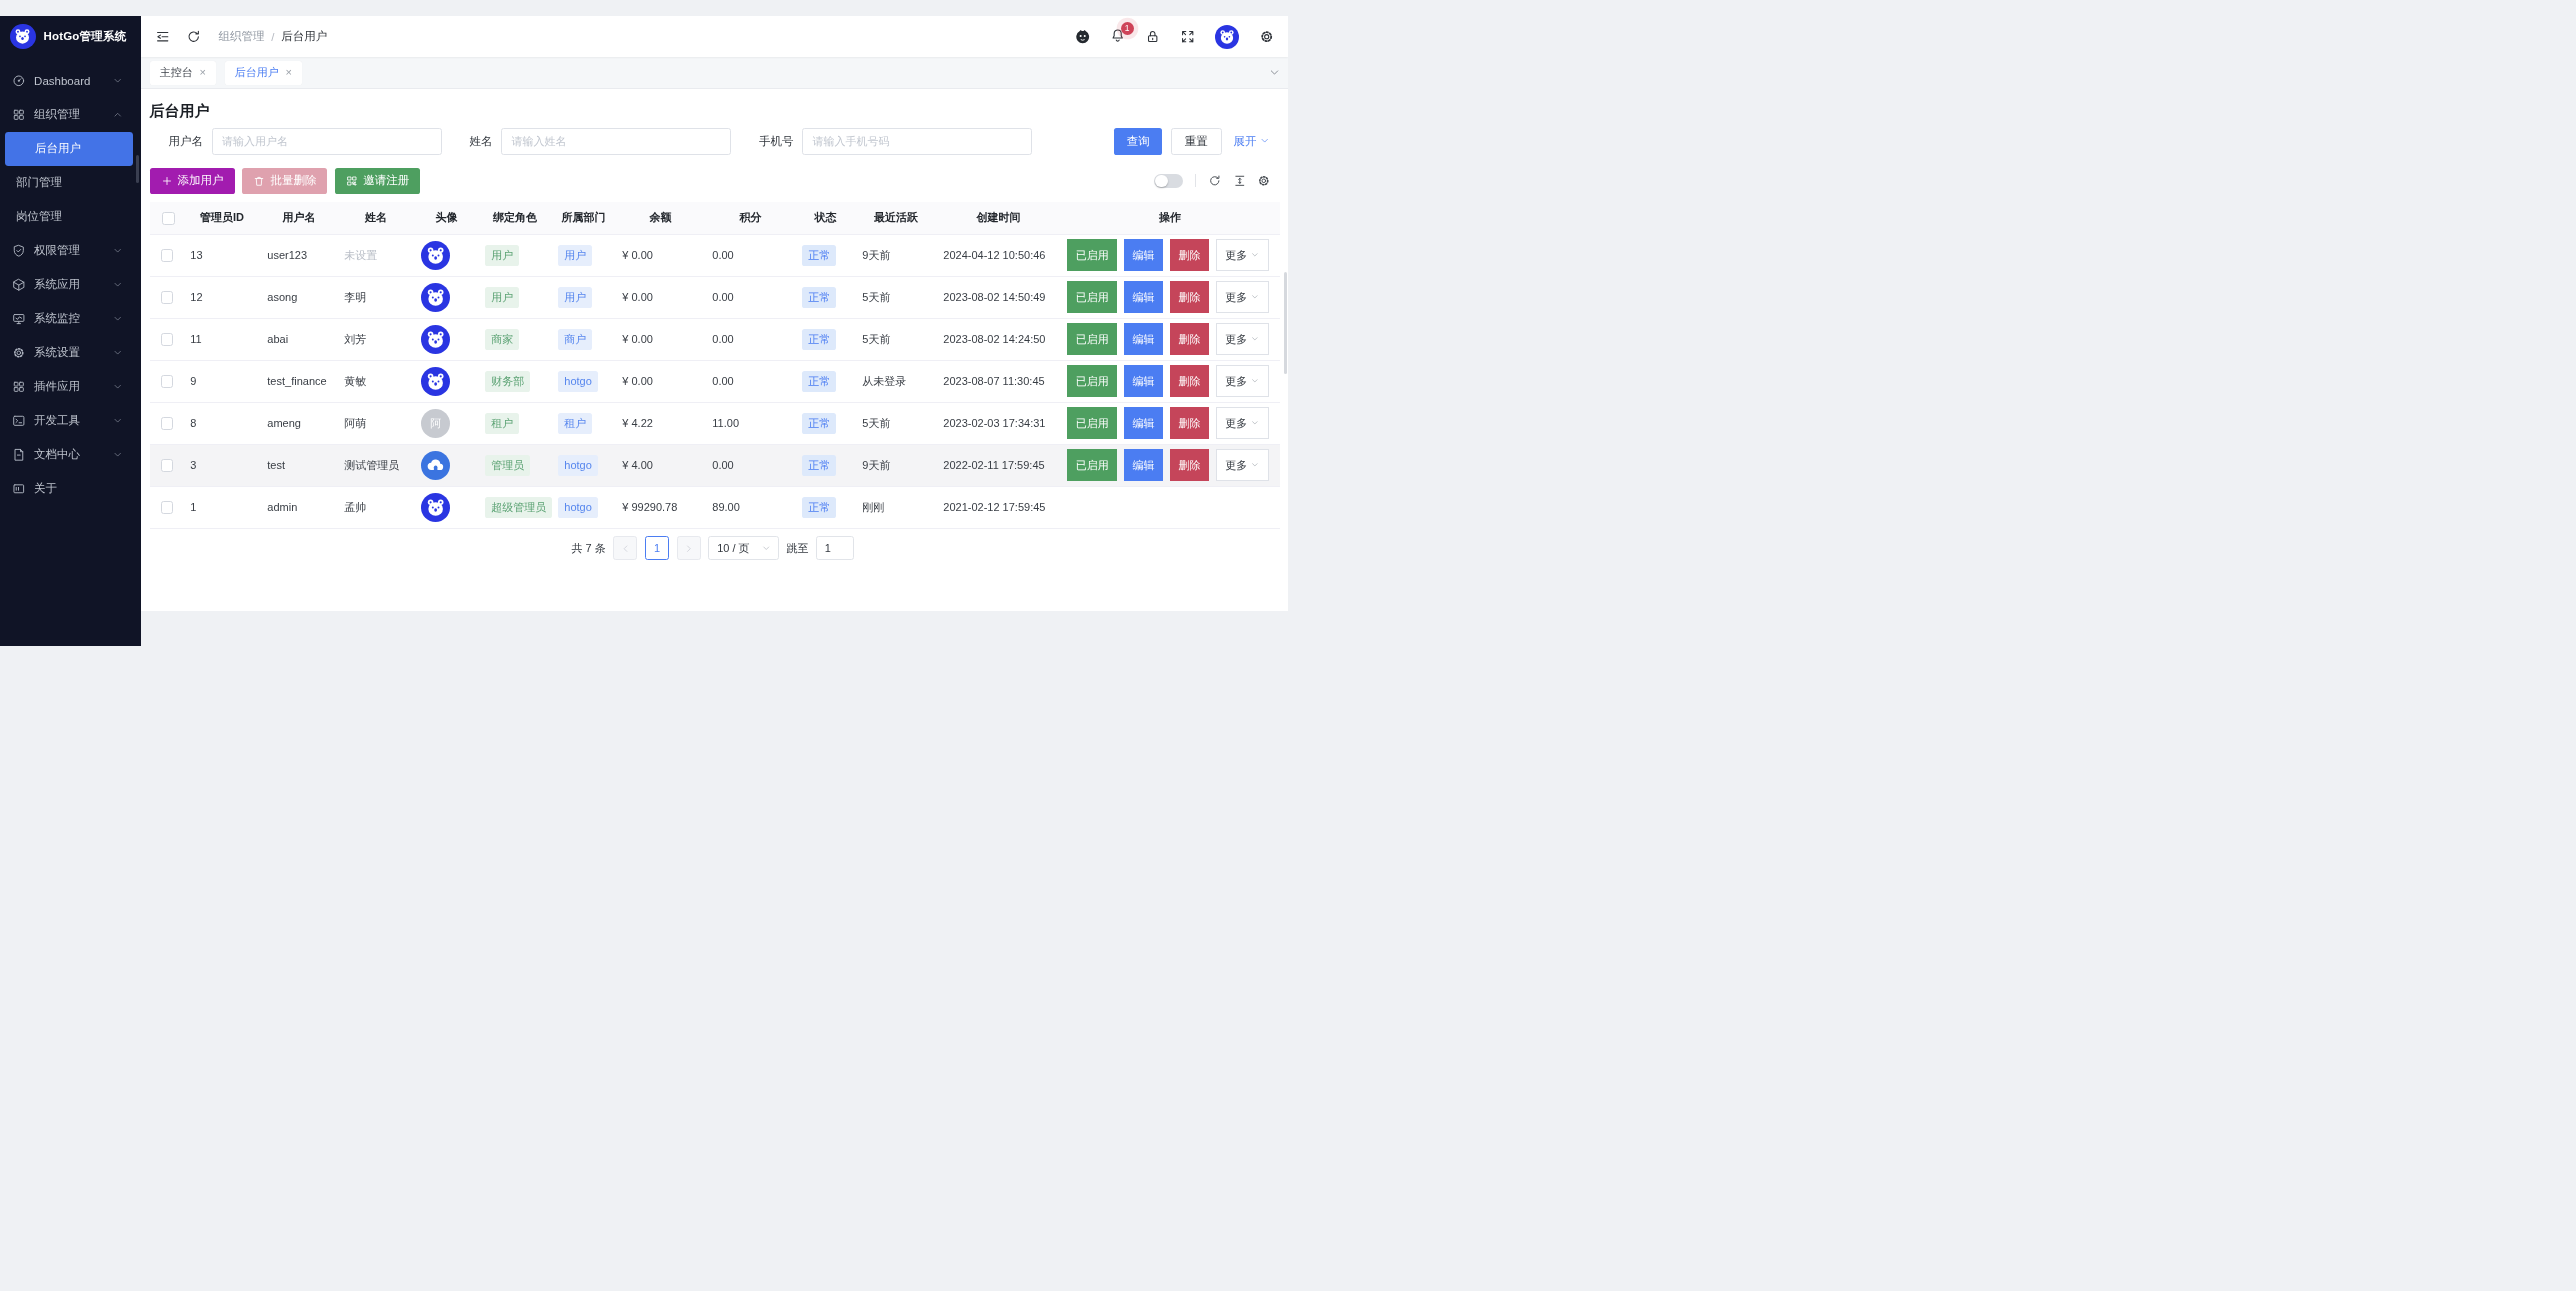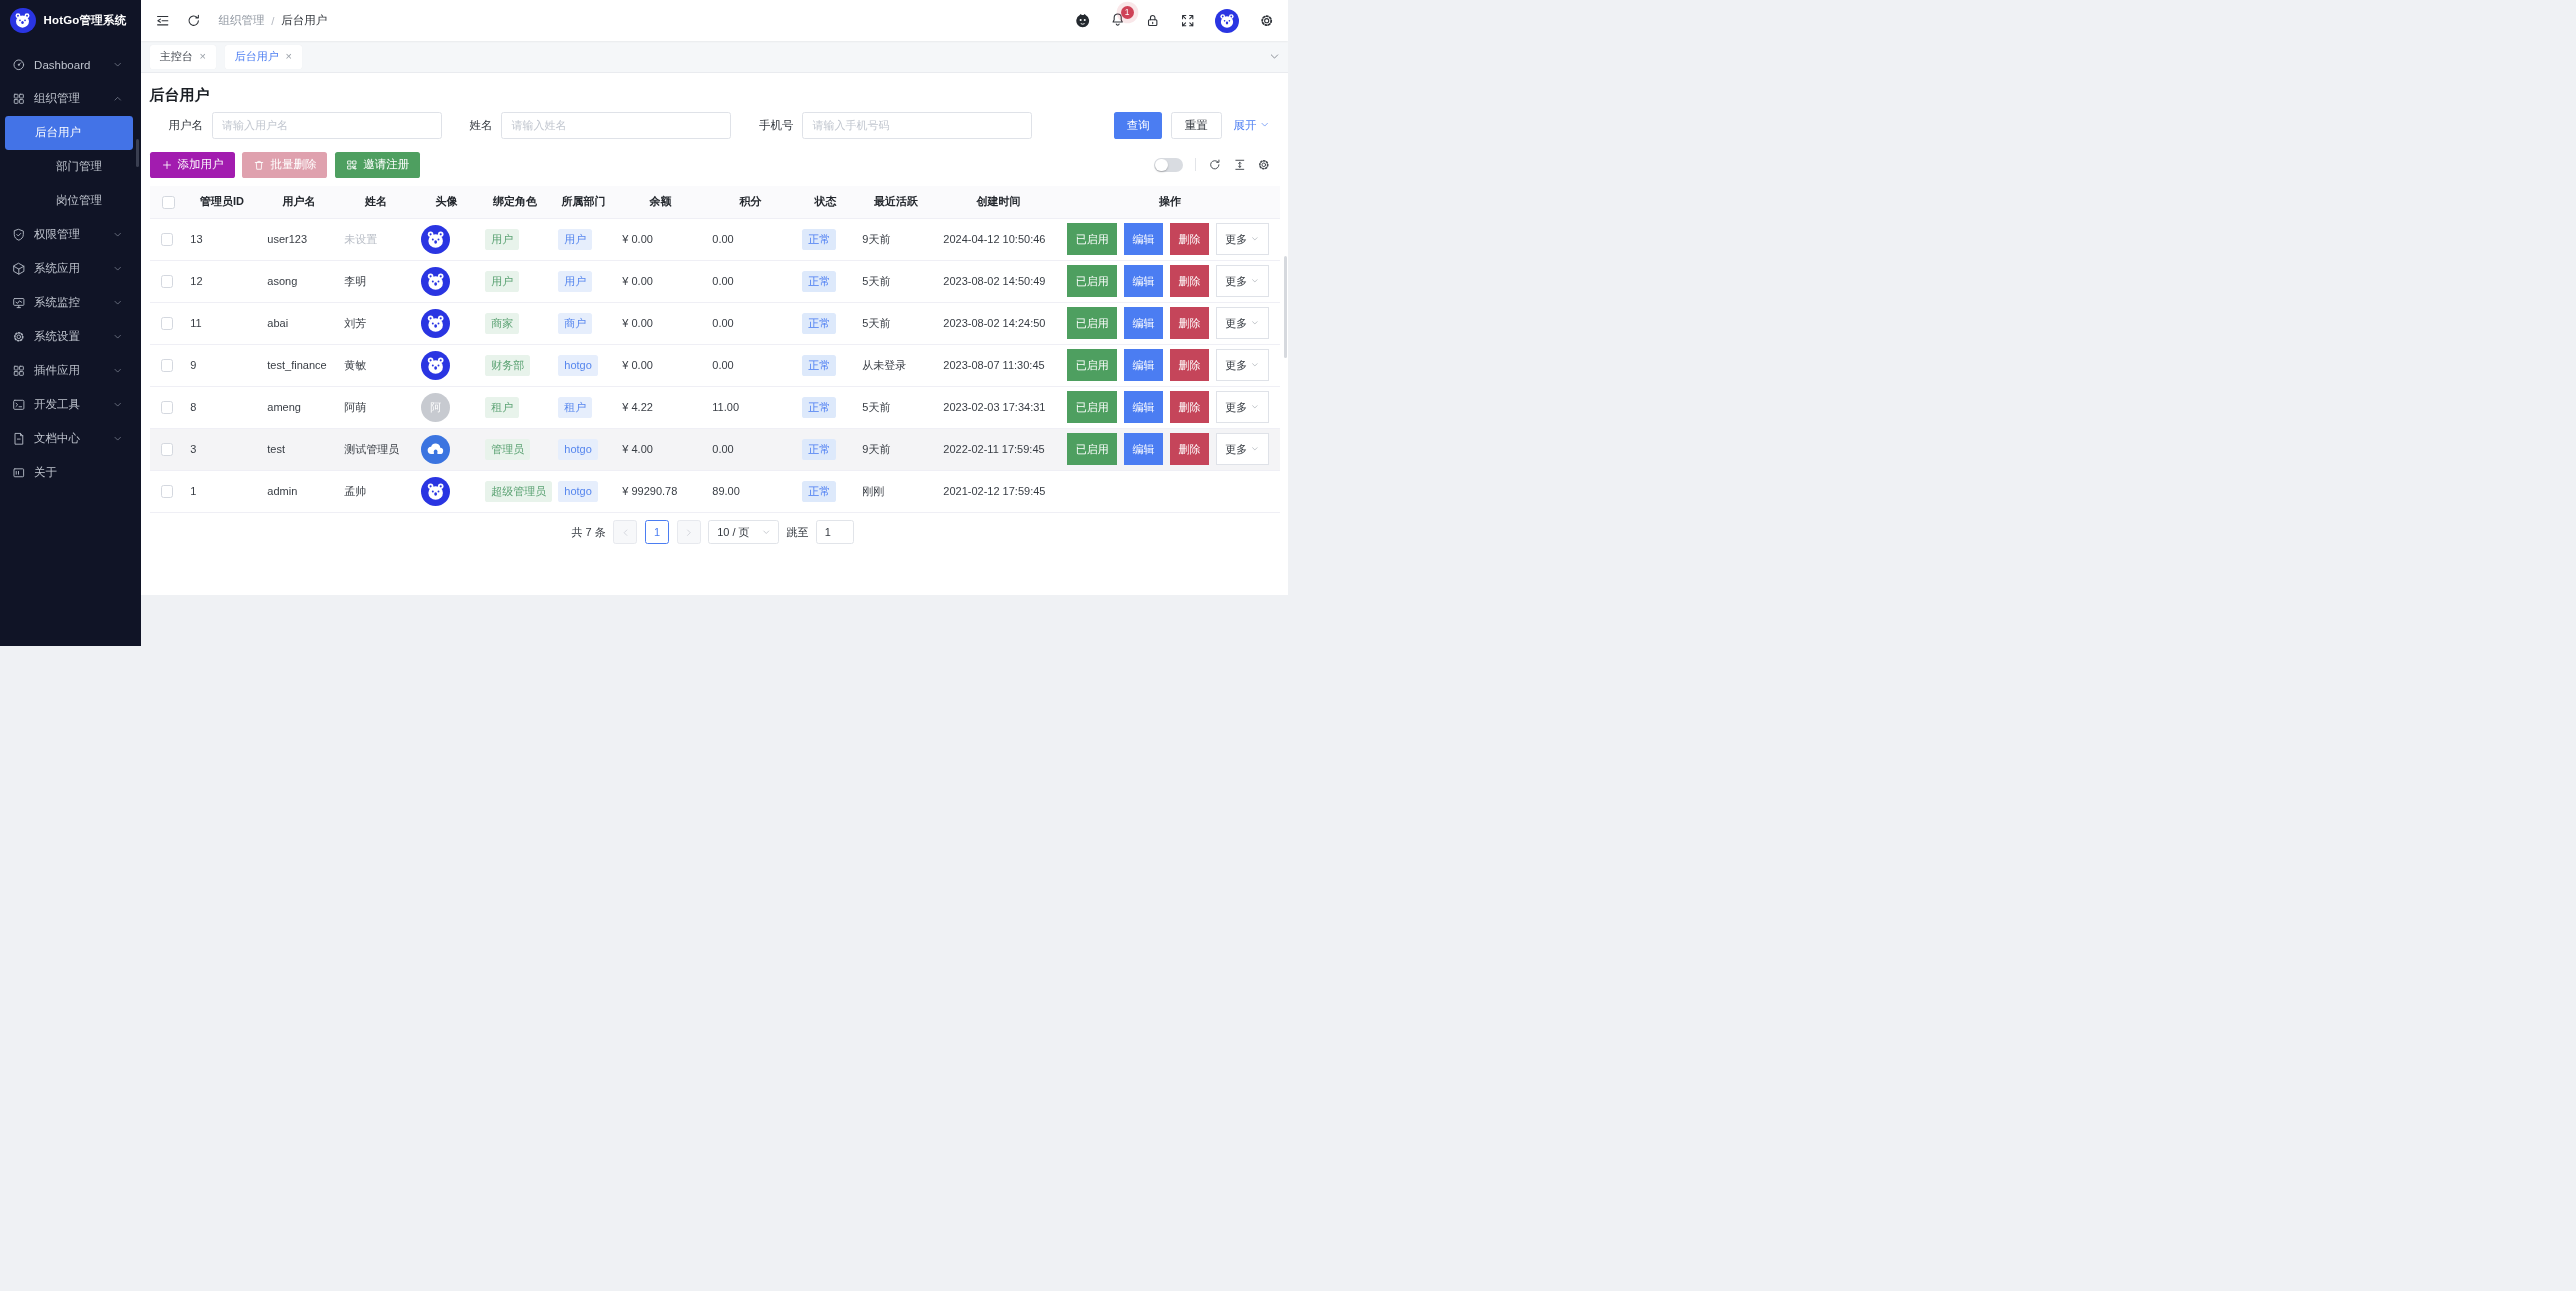--- a/index.html
+++ b/index.html
@@ -1,35 +1,35 @@
 <!DOCTYPE html>
 <html style="font-size:13.6px"><head>
 <meta charset="utf-8">
 <style>
   * { box-sizing: border-box; margin: 0; padding: 0; }
   html,body { width:1288px; height:646px; overflow:hidden; }
   body { font-family: "Liberation Sans", "DejaVu Sans", sans-serif; font-size:11px; color:#33383f; background:#eff1f4; }
-  .app { position:relative; width:1288px; height:646px; display:flex; }
+  .app { position:relative; width:1288px; height:646px; display:flex;margin-top:16px; }
   .icon { display:inline-flex; align-items:center; justify-content:center; line-height:0; }
   .icon svg { display:block; }
 
   
   .sidebar { width:141px; height:100%; background:#101426; flex:0 0 141px; position:relative; z-index:5; }
   .logo-row { height:41px; display:flex; align-items:center; padding-left:10.2px; gap:7.7px; }
   .logo-badge { width:25.6px; height:25.6px; border-radius:50%; background:#2a35e2; display:flex; align-items:center; justify-content:center; flex:0 0 25.6px; }
   .logo-badge svg { width:19px; height:19px; }
   .logo-text { color:#ffffff; font-size:11.5px; font-weight:700; letter-spacing:0.2px; white-space:nowrap; }
   .menu { padding-top:6.8px; }
   .menu-item { height:34px; display:flex; align-items:center; padding:0 10.2px 0 12px; color:#bfc4ce; cursor:pointer; font-size:11.5px; }
   .menu-item .icon { width:14.5px; height:14.5px; margin-right:8.5px; color:#aeb4c0; }
   .menu-item .icon svg { width:13.6px; height:13.6px; }
   .menu-item .lbl { flex:1; white-space:nowrap; }
   .menu-item .chev { color:#8b91a0; }
   .menu-item .chev svg { width:9.4px; height:9.4px; }
-  .menu-sub { height:34px; display:flex; align-items:center; padding-left:56px; color:#bfc4ce; cursor:pointer; font-size:11.5px; }
+  .menu-sub { height:34px; display:flex; align-items:center; padding-left:16px; color:#bfc4ce; cursor:pointer; font-size:11.5px; }
   .menu-sub.active { background:#4373e7; color:#fff; margin:0 8.5px 0 5.1px; padding-left:30px; border-radius:3.4px; }
   .sb-thumb { position:absolute; left:136px; top:139px; width:3.4px; height:28px; border-radius:1.7px; background:#5c6374; opacity:.55; }
 
   
   .main-col { flex:1; display:flex; flex-direction:column; min-width:0; }
 
   
   .topbar { height:41px; background:#fff; display:flex; align-items:center; padding:0 13.6px; box-shadow:0 0.9px 1.7px rgba(0,0,0,.05); position:relative; z-index:4; }
   .topbar .hicon { color:#2f3339; cursor:pointer; width:15.4px; height:15.4px; }
   .topbar .hicon svg { width:15.4px; height:15.4px; }

